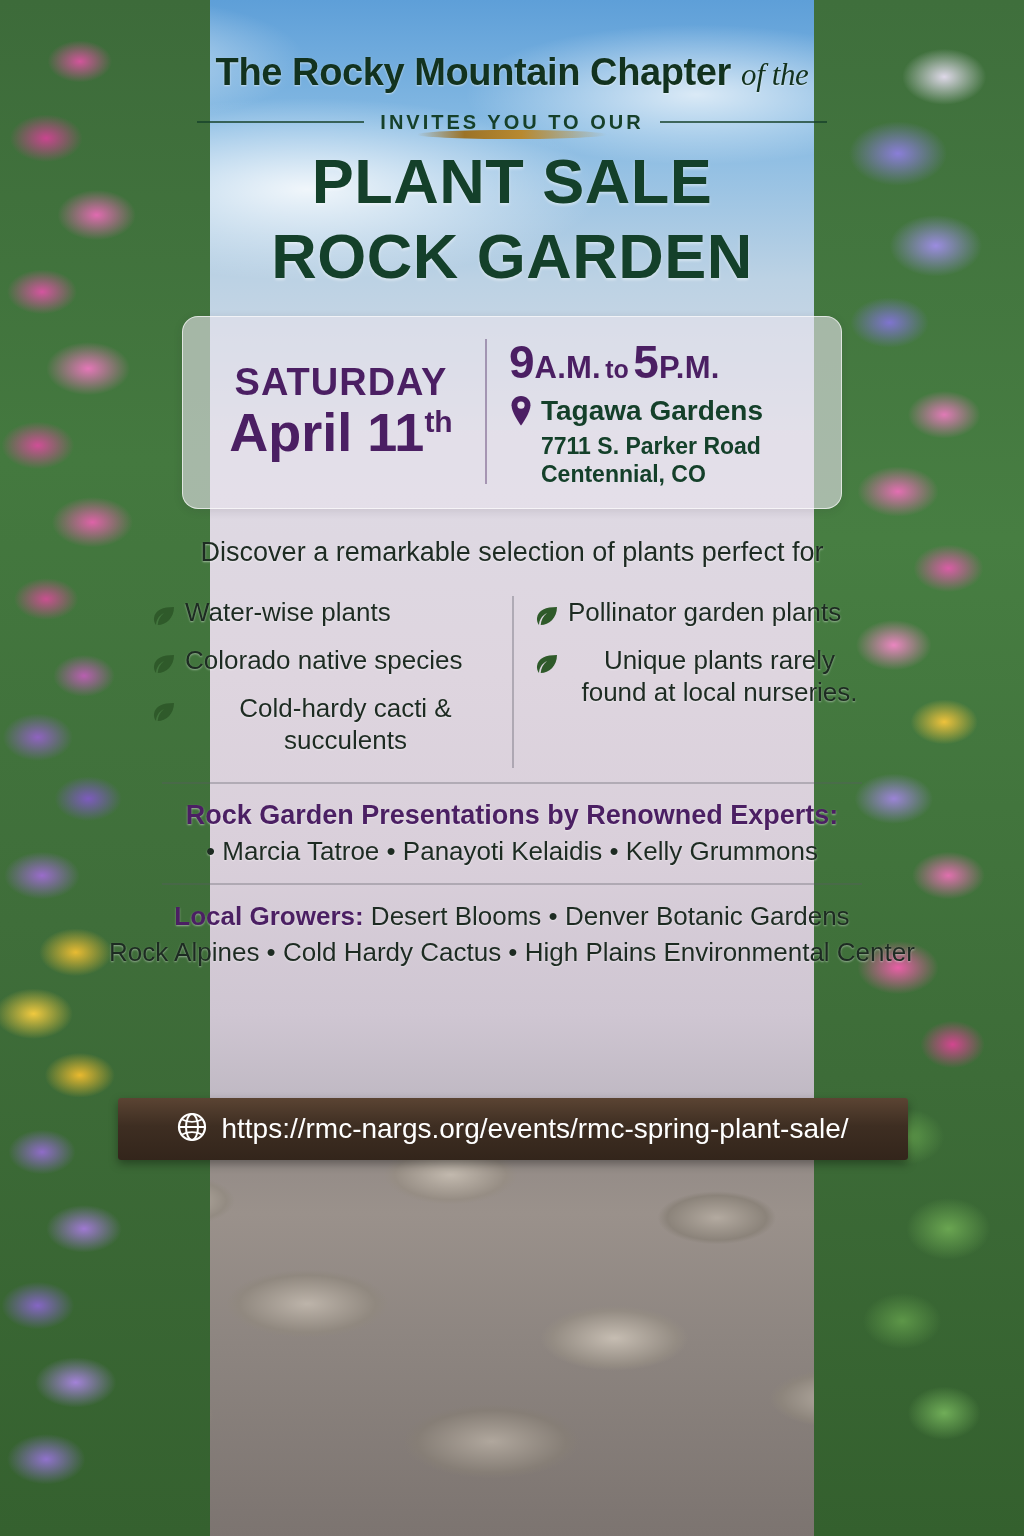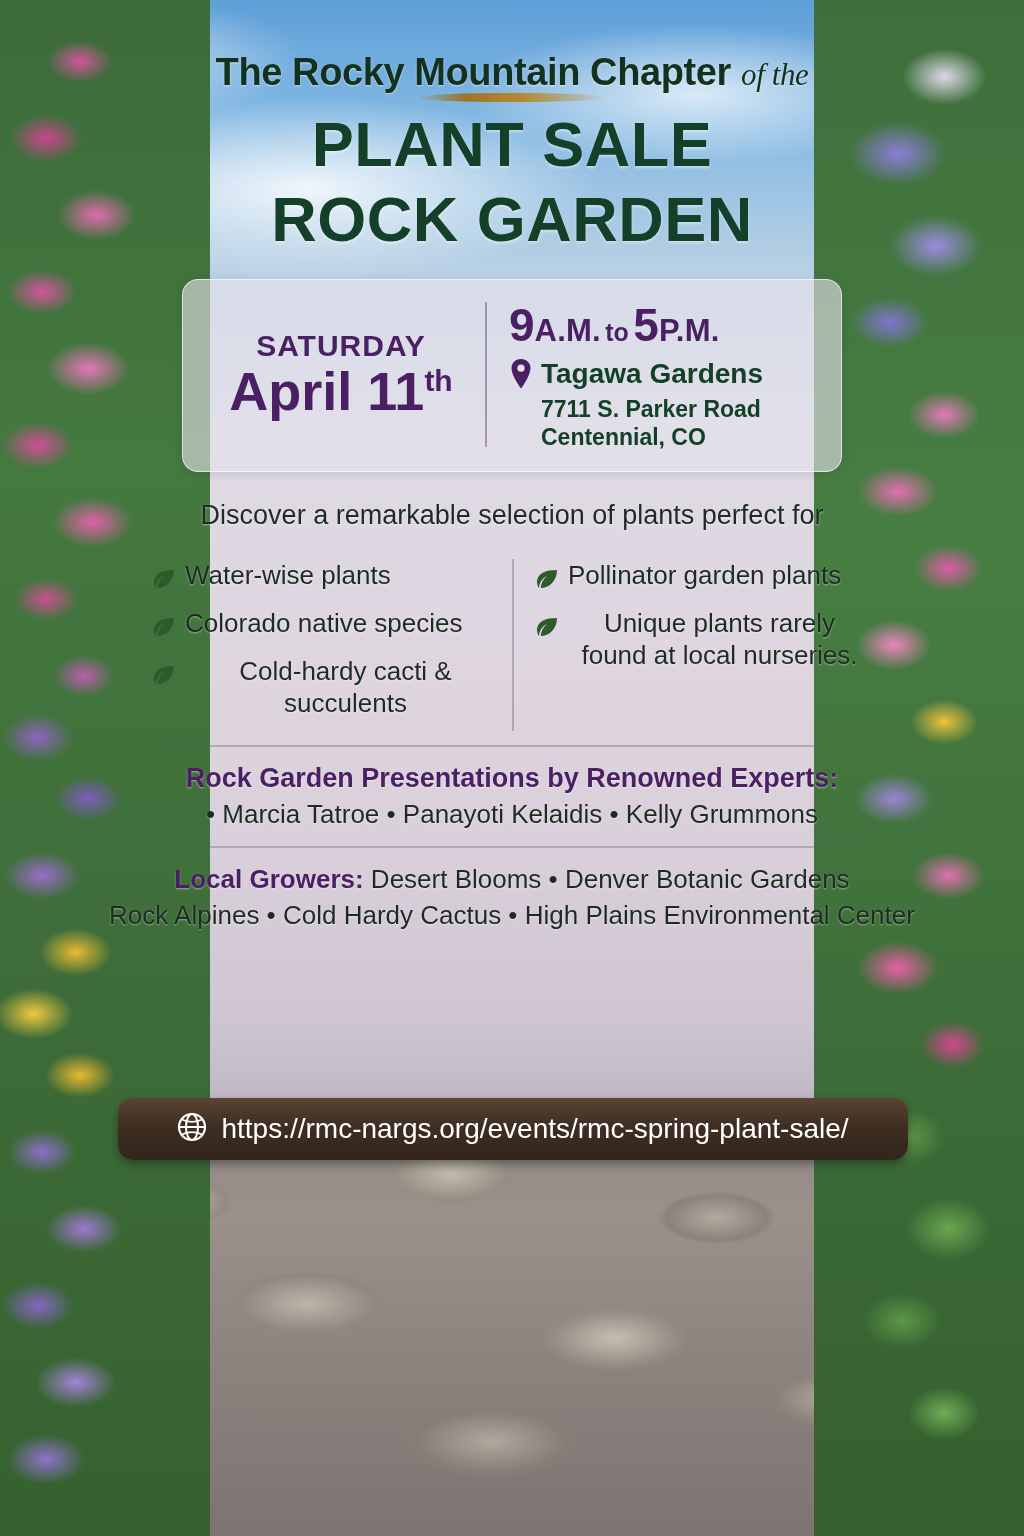--- a/index.html
+++ b/index.html
@@ -176,21 +176,21 @@
     border-radius: 16px;
     box-shadow: 0 2px 10px rgba(40,30,50,.12);
     display: flex;
     padding: 18px 20px 20px 24px;
   }
   .details-left {
     width: 278px; text-align: center; padding-right: 10px;
     display: flex; flex-direction: column; justify-content: center;
   }
   .saturday {
-    font-weight: bold; font-size: 30px; letter-spacing: 1px; color: #4b1f63;
+    font-weight: bold; font-size: 38px; letter-spacing: 1px; color: #4b1f63;
   }
   .date {
     font-weight: bold; font-size: 54px; color: #4b1f63; line-height: 1.05;
   }
   .date sup { font-size: 30px; vertical-align: super; }
   .vdiv { width: 2px; background: rgba(90,60,110,.45); margin: 4px 18px 4px 0; }
   .details-right { flex: 1; padding-left: 4px; }
   .hours {
     font-weight: bold; color: #4b1f63; white-space: nowrap;
   }
@@ -253,21 +253,21 @@
     font-size: 26px; color: #1d2b22; margin-top: 5px;
     text-shadow: 0 1px 2px rgba(255,255,255,.45);
   }
   .growers-head { font-weight: bold; color: #4b1f63; }
 
   
   .plank {
     position: absolute; left: 118px; top: 1098px;
     width: 790px; height: 62px;
     background: linear-gradient(180deg, #5b4433 0%, #3e2e22 45%, #33251b 100%);
-    border-radius: 15px;
+    border-radius: 3px;
     box-shadow: 0 4px 10px rgba(0,0,0,.35);
     display: flex; align-items: center; justify-content: center;
     gap: 14px;
   }
   .plank .url {
     color: #ffffff; font-size: 28px; font-weight: normal;
   }
   .globe { flex: none; }
 
   .nudge { letter-spacing: .2px; }
@@ -283,20 +283,25 @@
   <div class="border-right"></div>
 
   <div class="content">
 
     <div class="header">
       <div class="org-line">
         <span>The Rocky Mountain Chapter</span>
         <span class="of-the">of the</span>
       </div>
 
+      <div class="invites-row">
+        <div class="rule"></div>
+        <div class="invites-text">INVITES YOU TO OUR</div>
+        <div class="rule"></div>
+      </div>
 
       <div class="spring-swash"></div>
 
       <div class="title-big">PLANT SALE</div>
       <div class="title-big">ROCK GARDEN</div>
     </div>
 
     <div class="details-card">
       <div class="details-left">
         <div class="saturday">SATURDAY</div>

